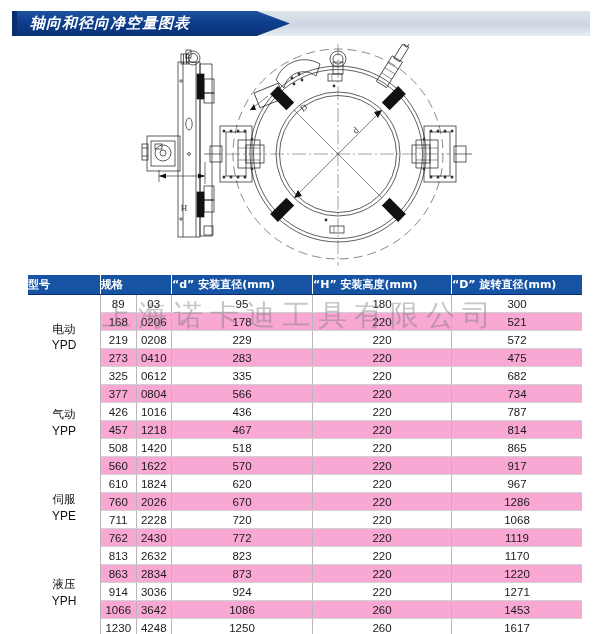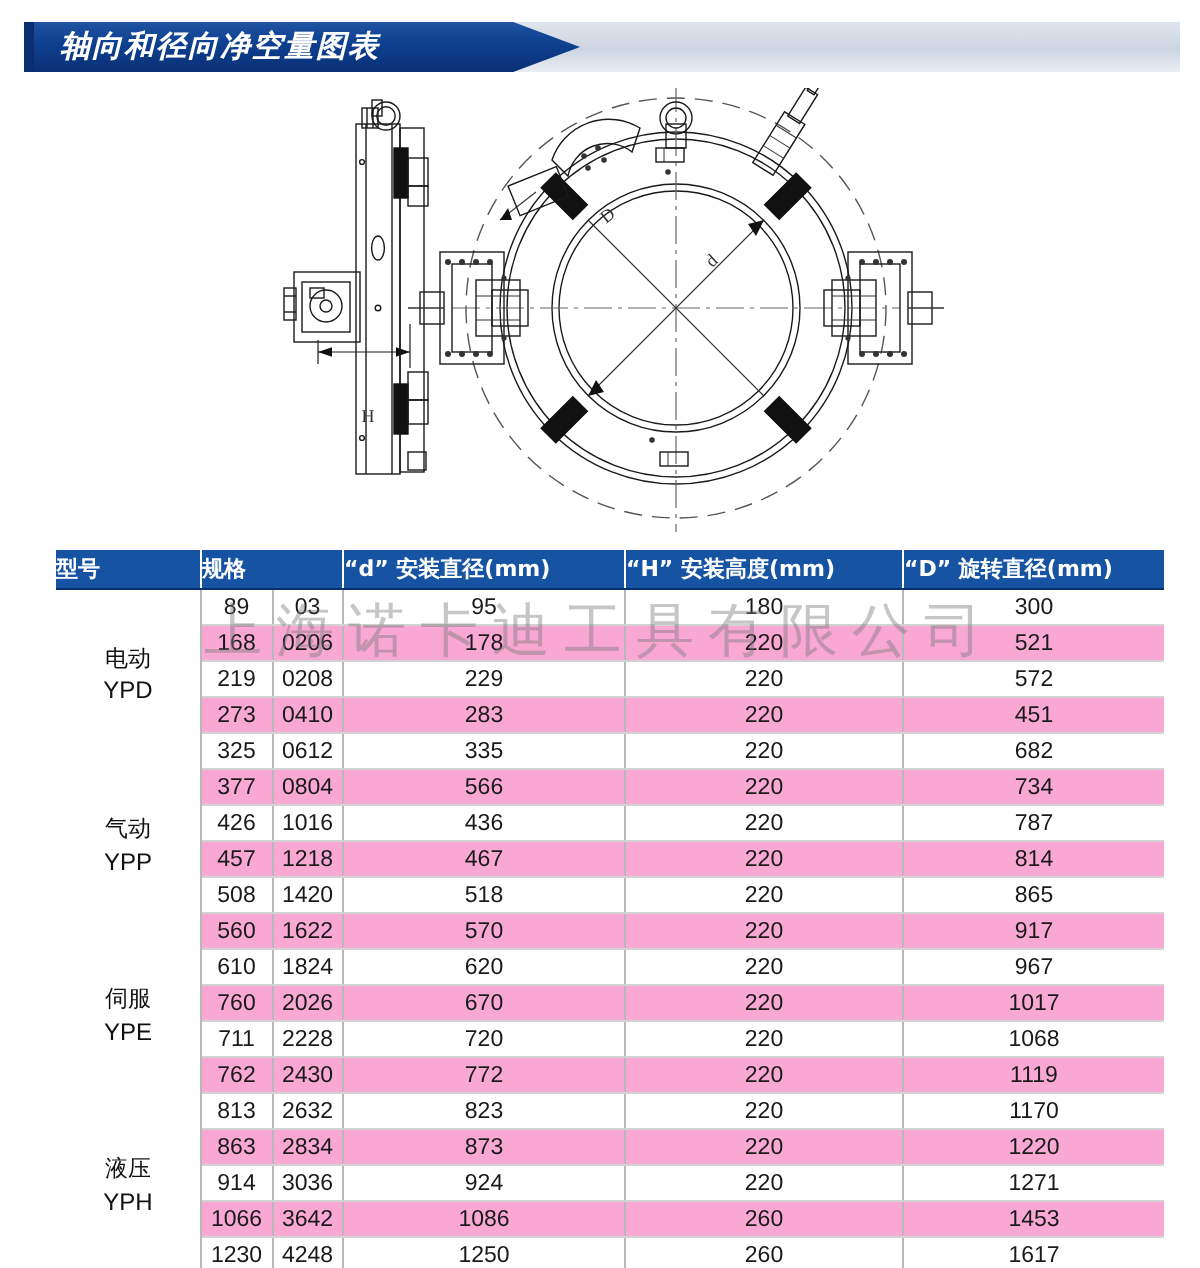--- a/index.html
+++ b/index.html
@@ -383,21 +383,21 @@
           <td class="col-spec">0208</td>
           <td class="col-d">229</td>
           <td class="col-h">220</td>
           <td class="col-D">572</td>
         </tr>
         <tr class="alt">
           <td class="col-size">273</td>
           <td class="col-spec">0410</td>
           <td class="col-d">283</td>
           <td class="col-h">220</td>
-          <td class="col-D">451</td>
+          <td class="col-D">475</td>
         </tr>
         <tr>
           <td class="col-size">325</td>
           <td class="col-spec">0612</td>
           <td class="col-d">335</td>
           <td class="col-h">220</td>
           <td class="col-D">682</td>
         </tr>
         <tr class="alt">
           <td class="col-size">377</td>
@@ -439,21 +439,21 @@
           <td class="col-spec">1824</td>
           <td class="col-d">620</td>
           <td class="col-h">220</td>
           <td class="col-D">967</td>
         </tr>
         <tr class="alt">
           <td class="col-size">760</td>
           <td class="col-spec">2026</td>
           <td class="col-d">670</td>
           <td class="col-h">220</td>
-          <td class="col-D">1017</td>
+          <td class="col-D">1286</td>
         </tr>
         <tr>
           <td class="col-size">711</td>
           <td class="col-spec">2228</td>
           <td class="col-d">720</td>
           <td class="col-h">220</td>
           <td class="col-D">1068</td>
         </tr>
         <tr class="alt">
           <td class="col-size">762</td>

